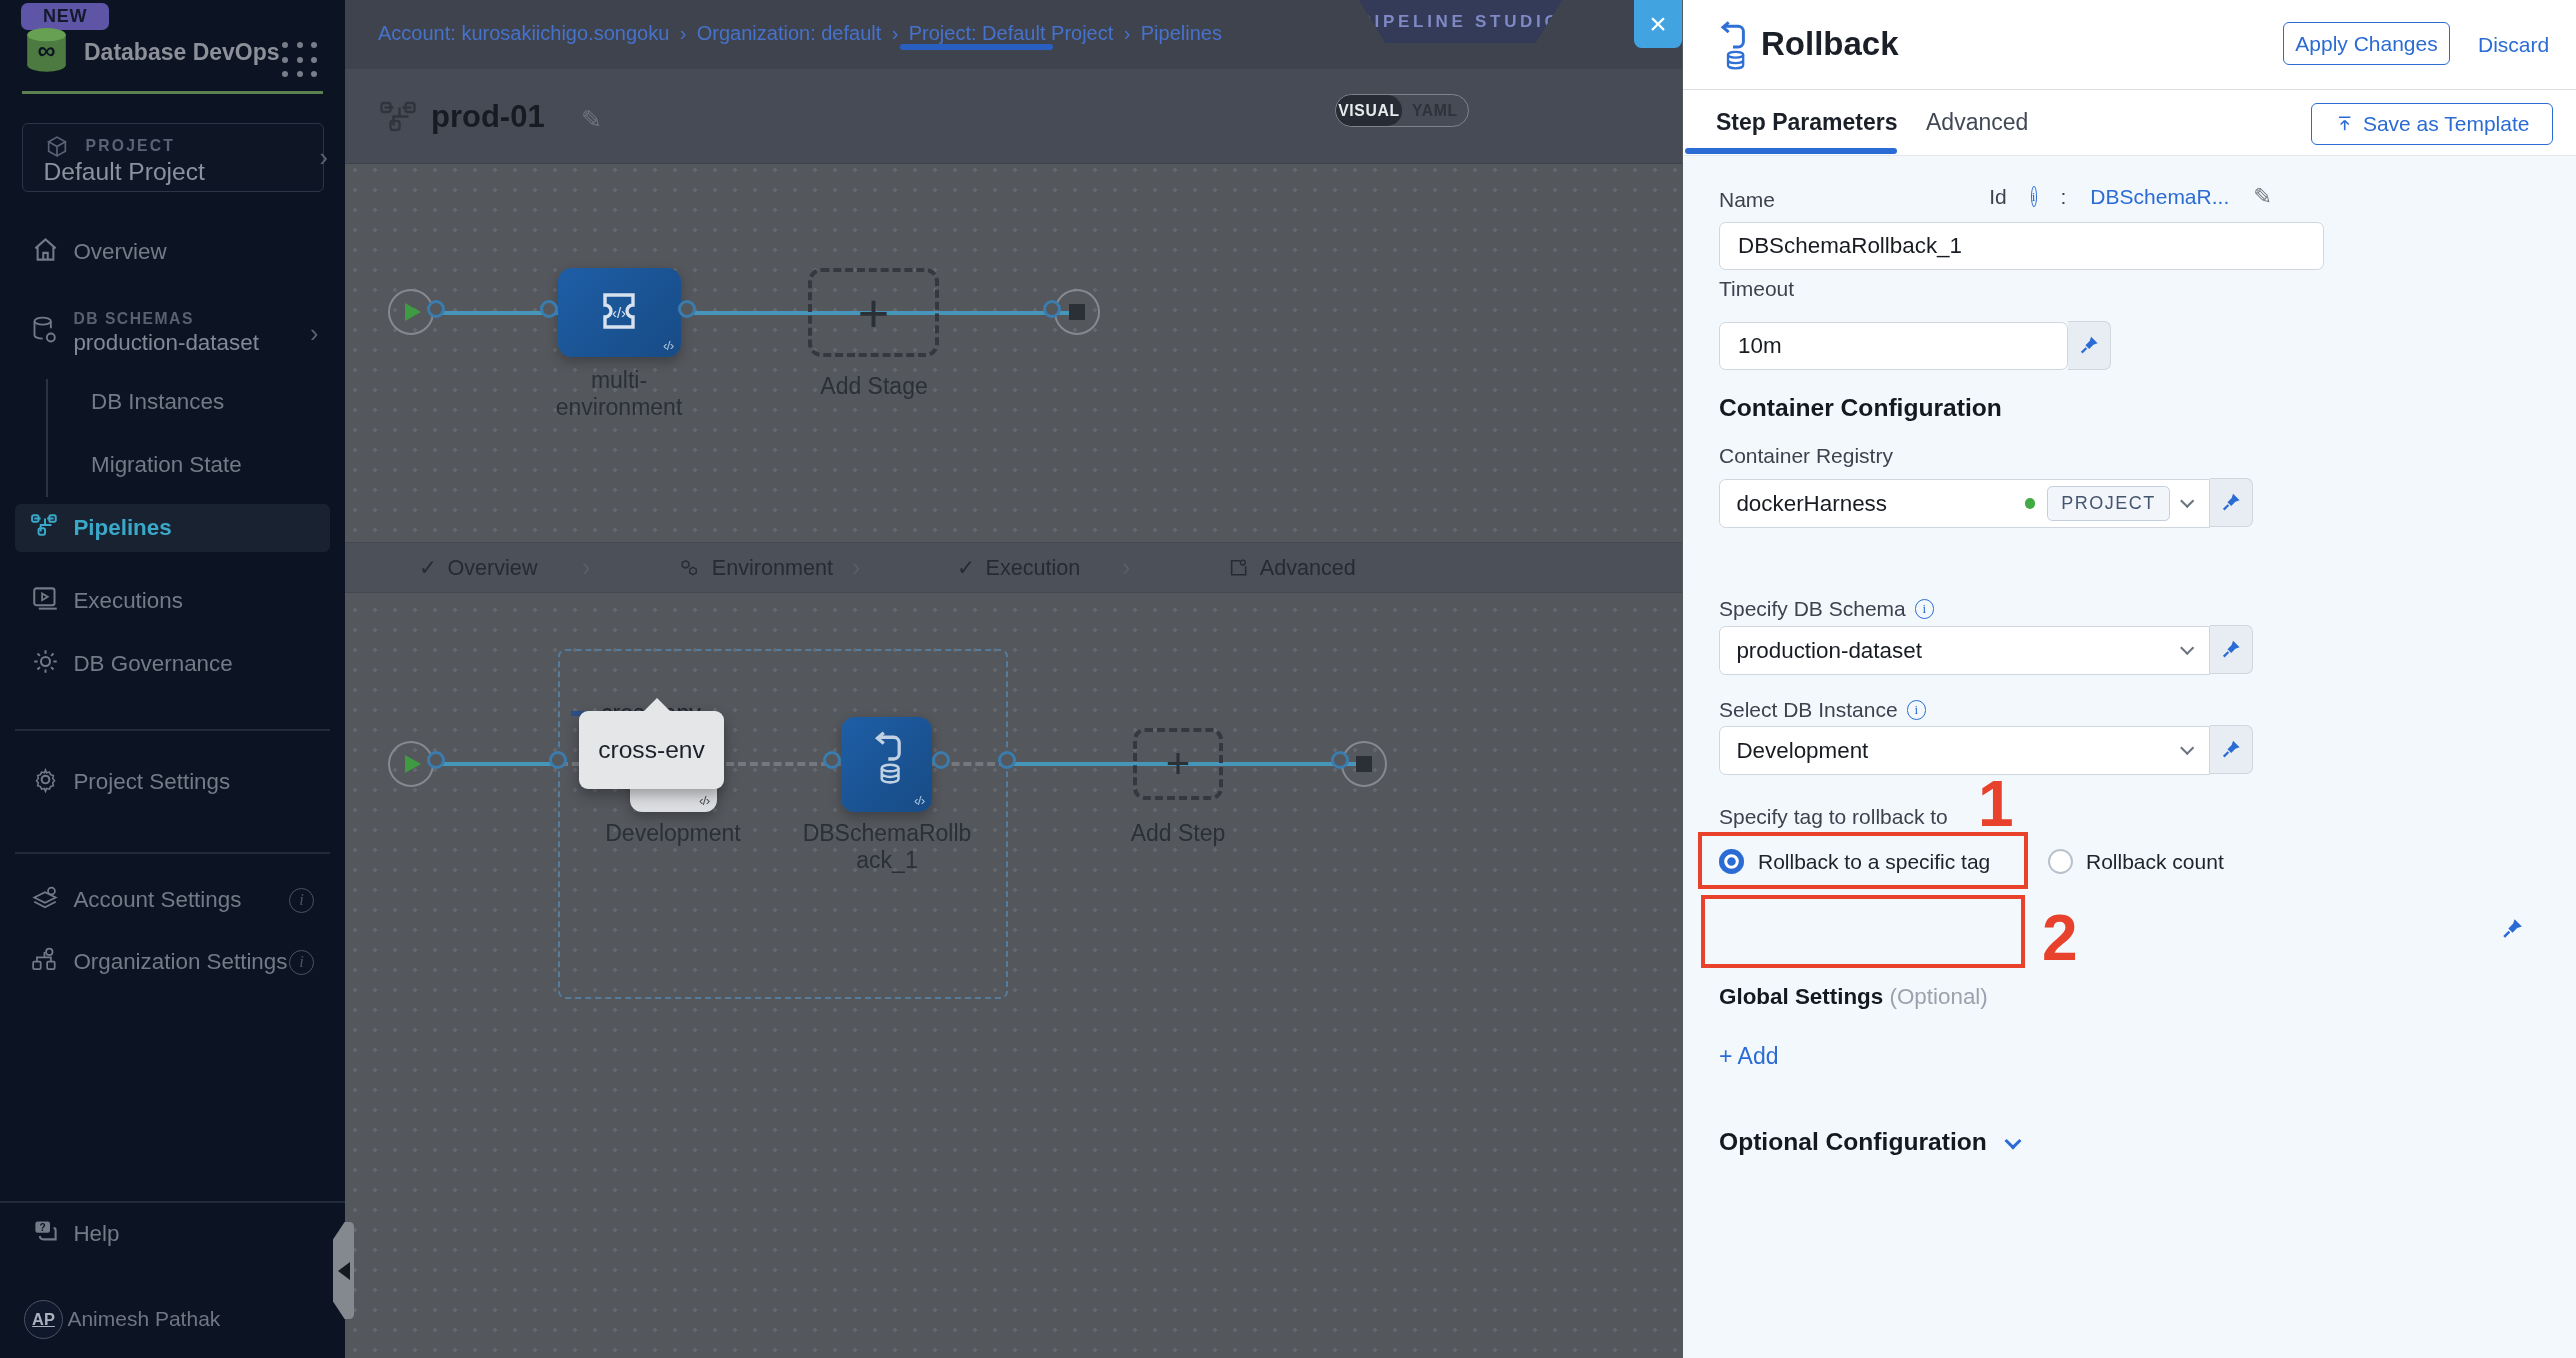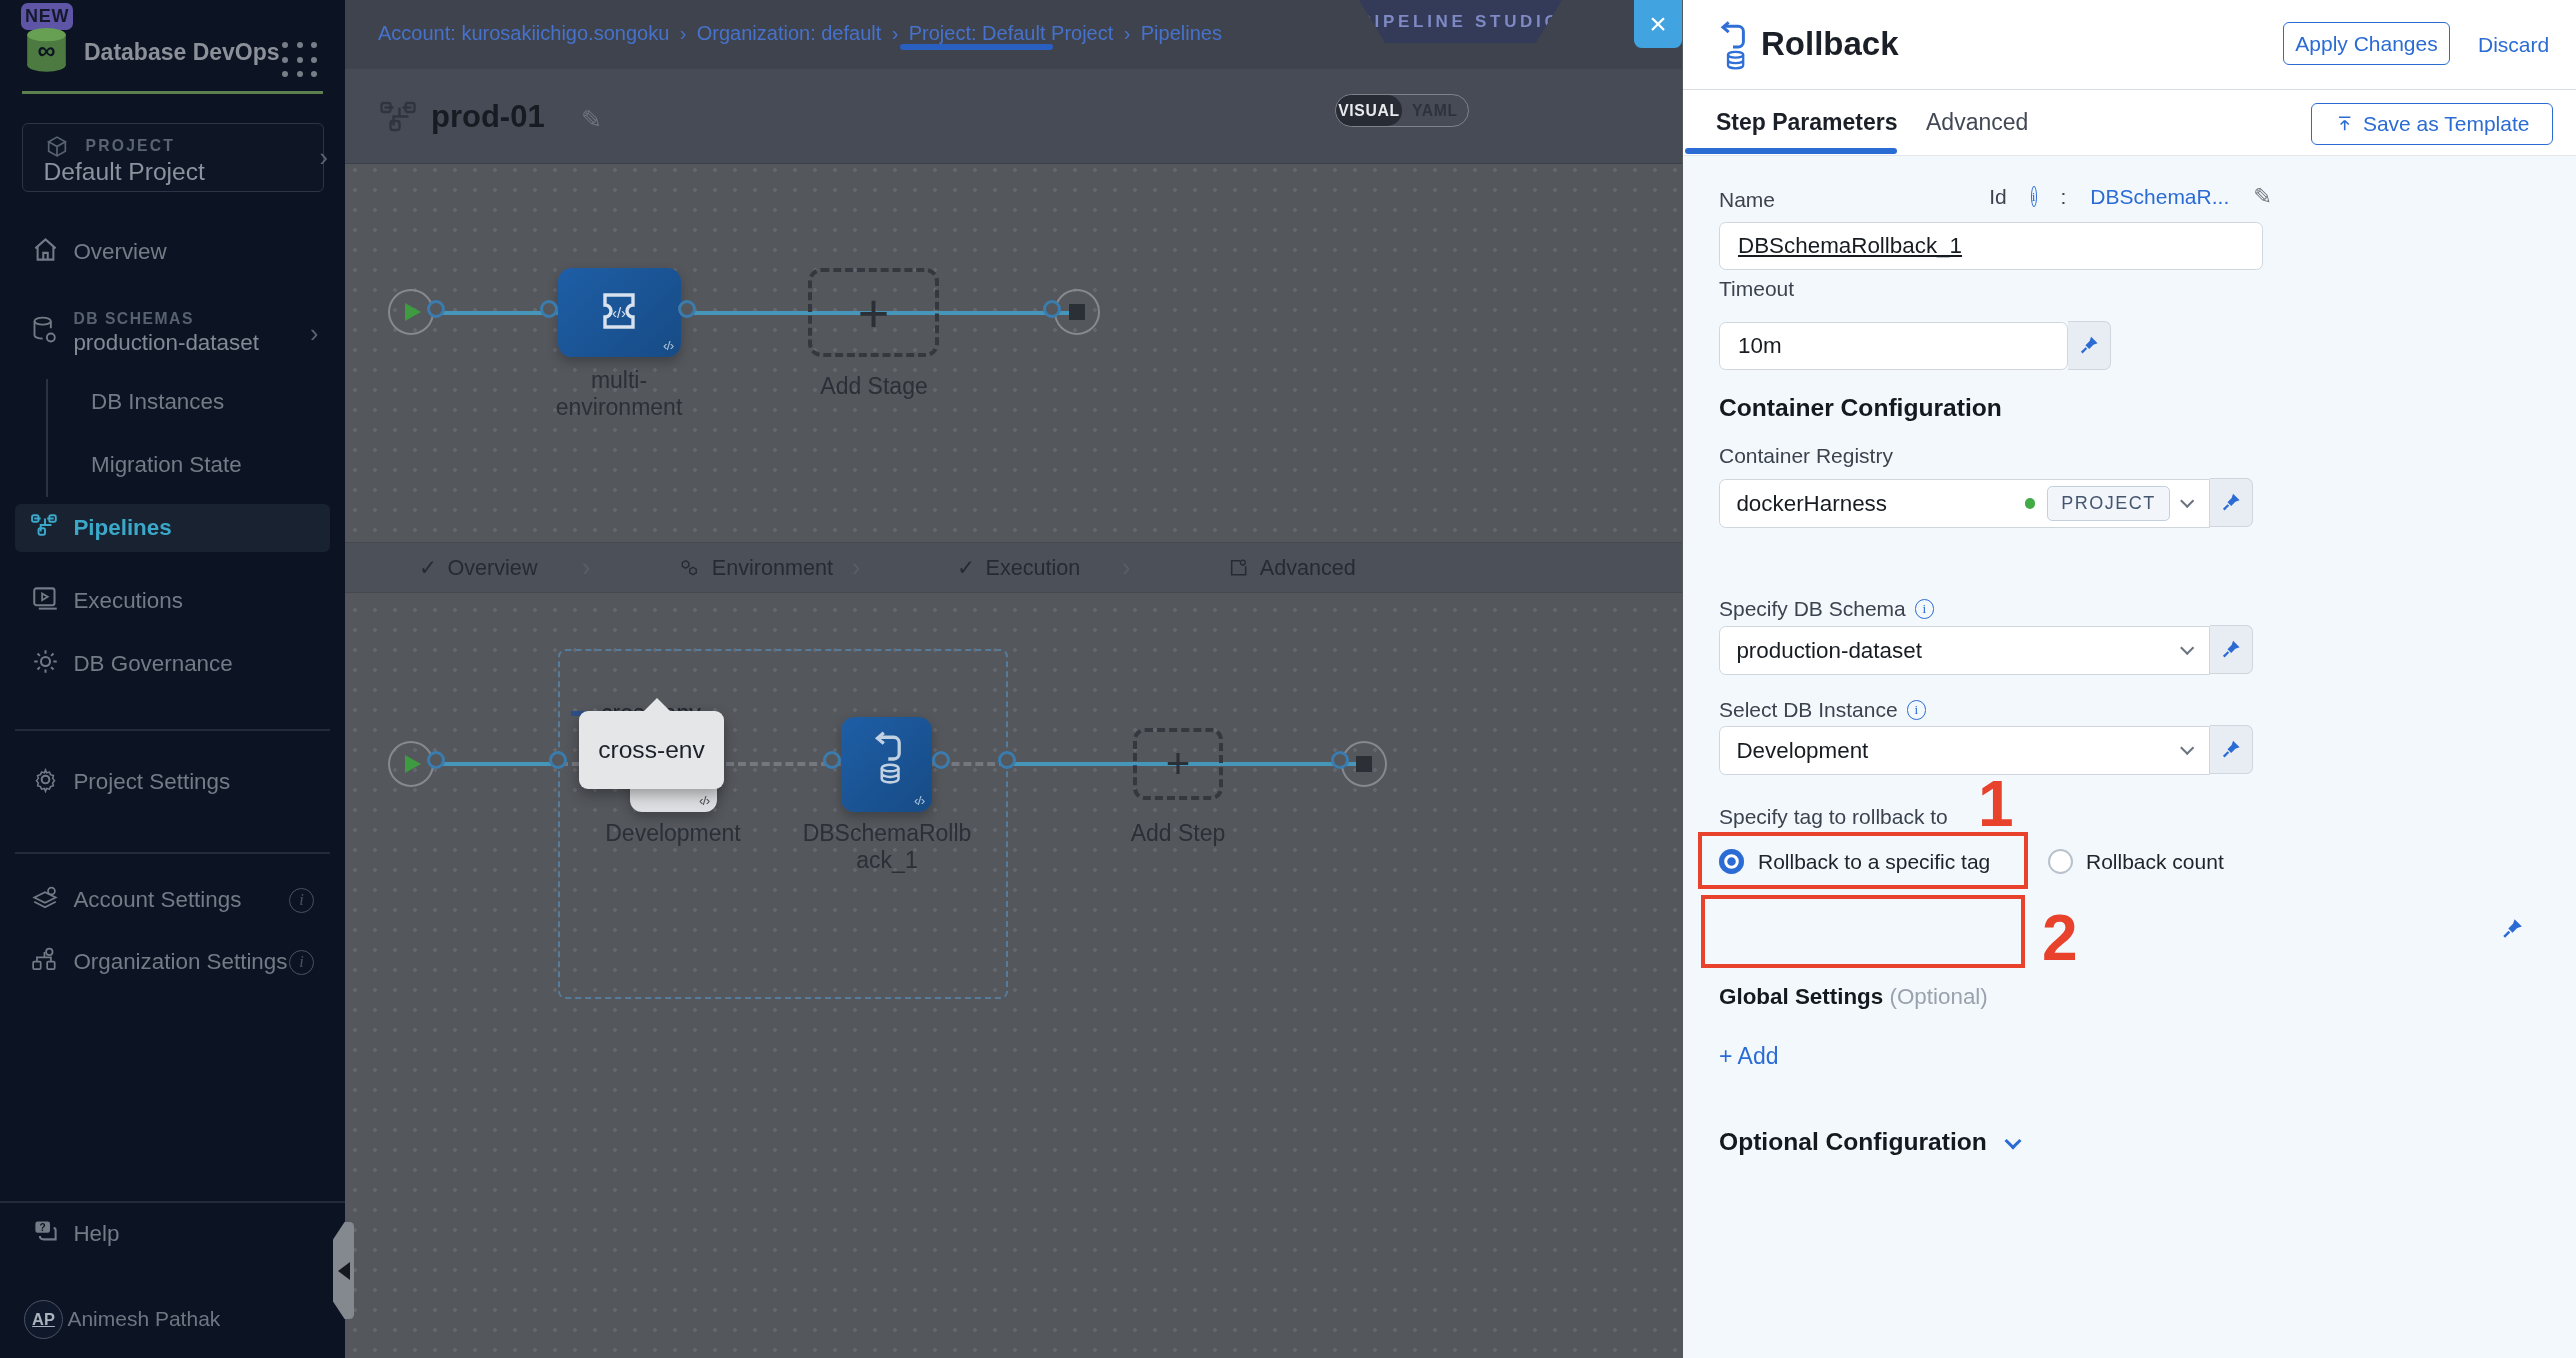--- a/index.html
+++ b/index.html
@@ -4,21 +4,21 @@
 <style>
   * { margin:0; padding:0; box-sizing:border-box; }
   html,body { width:2576px; height:1359px; overflow:hidden; background:#54575c;
     font-family:"Liberation Sans", sans-serif; }
   .abs { position:absolute; }
 
   
   .sidebar { position:absolute; left:0; top:0; width:345px; height:1359px;
     background:#0c1322; z-index:30; }
   .new-badge { position:absolute; left:21px; top:3px; background:#5e55a6; color:#141a2c;
-    font-size:18px; font-weight:bold; padding:3px 4px; border-radius:6.7px; letter-spacing:0.7px;}
+    font-size:18px; font-weight:bold; padding:3px 22px; border-radius:6.7px; letter-spacing:0.7px;}
   .logo { position:absolute; left:22.4px; top:25px; }
   .app-title { position:absolute; left:84px; top:39px; font-size:23px; font-weight:bold; color:#8b9099;}
   .grid-icon { position:absolute; left:282px; top:42px; width:39px; height:39px;
     display:grid; grid-template-columns:repeat(3,1fr); gap:4.5px; }
   .grid-icon i { width:6px; height:6px; border-radius:50%; background:#787e88; }
   .green-rule { position:absolute; left:22.4px; top:91px; width:301px; height:3px; background:#5d8050;}
   .proj-card { position:absolute; left:21.6px; top:123px; width:302px; height:69px;
     border:1.5px solid #2c3547; border-radius:6px; background:#0e1626; cursor:pointer;}
   .proj-kicker { position:absolute; left:63px; top:13.4px; font-size:15.7px; letter-spacing:2.2px;
     color:#5a6373; font-weight:bold;}
@@ -458,21 +458,21 @@
   <div class="ptab-underline"></div>
 
   <div class="flabel" style="top:188px">Name</div>
   <div class="abs" style="left:355px;top:183px;width:234px;display:flex;justify-content:flex-end;align-items:center;gap:24px">
     <span style="font-size:21px;color:#3c434e">Id</span>
     <span class="info-i">i</span>
     <span style="font-size:21px;color:#3c434e">:</span>
     <span style="font-size:21px;color:#2b6bd4">DBSchemaR...</span>
     <span class="pencil" style="font-size:22.4px">✎</span>
   </div>
-  <input class="tinput" style="left: 36px; top: 222px; width: 544px; text-decoration: underline;" value="DBSchemaRollback_1">
+  <input class="tinput" style="left: 36px; top: 222px; width: 605px;" value="DBSchemaRollback_1">
 
   <div class="flabel" style="top:277px">Timeout</div>
   <input class="tinput" style="left: 36px; top: 322px; width: 349px;" value="10m">
   <div class="pinbox" style="left:385px;top:321px">
     <svg width="22.4" height="22.4" viewBox="0 0 24 24">
         <path d="M14 3 21 10 16.5 11.5 12 16 8 12 12.5 7.5Z" fill="#2b6bd4"></path>
         <path d="M9 15 4 20" stroke="#2b6bd4" stroke-width="2.4"></path>
       </svg>
   </div>
 

